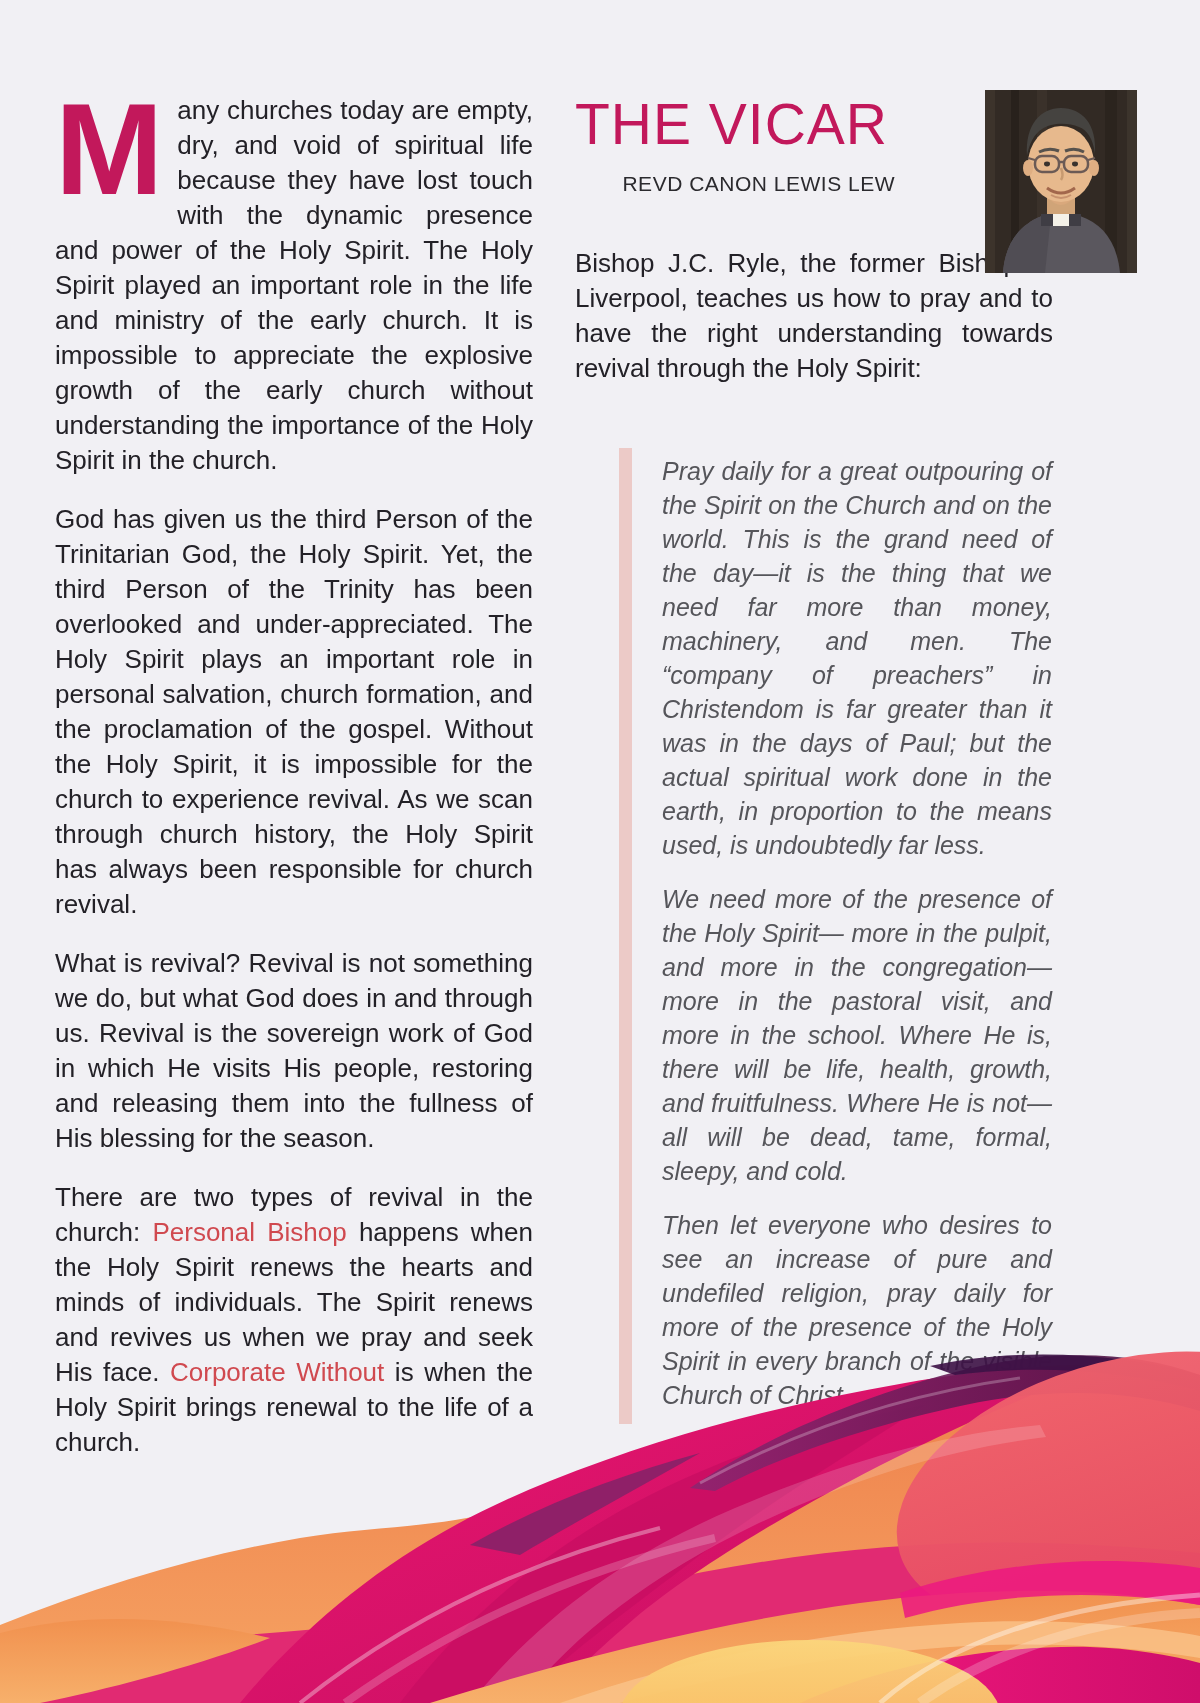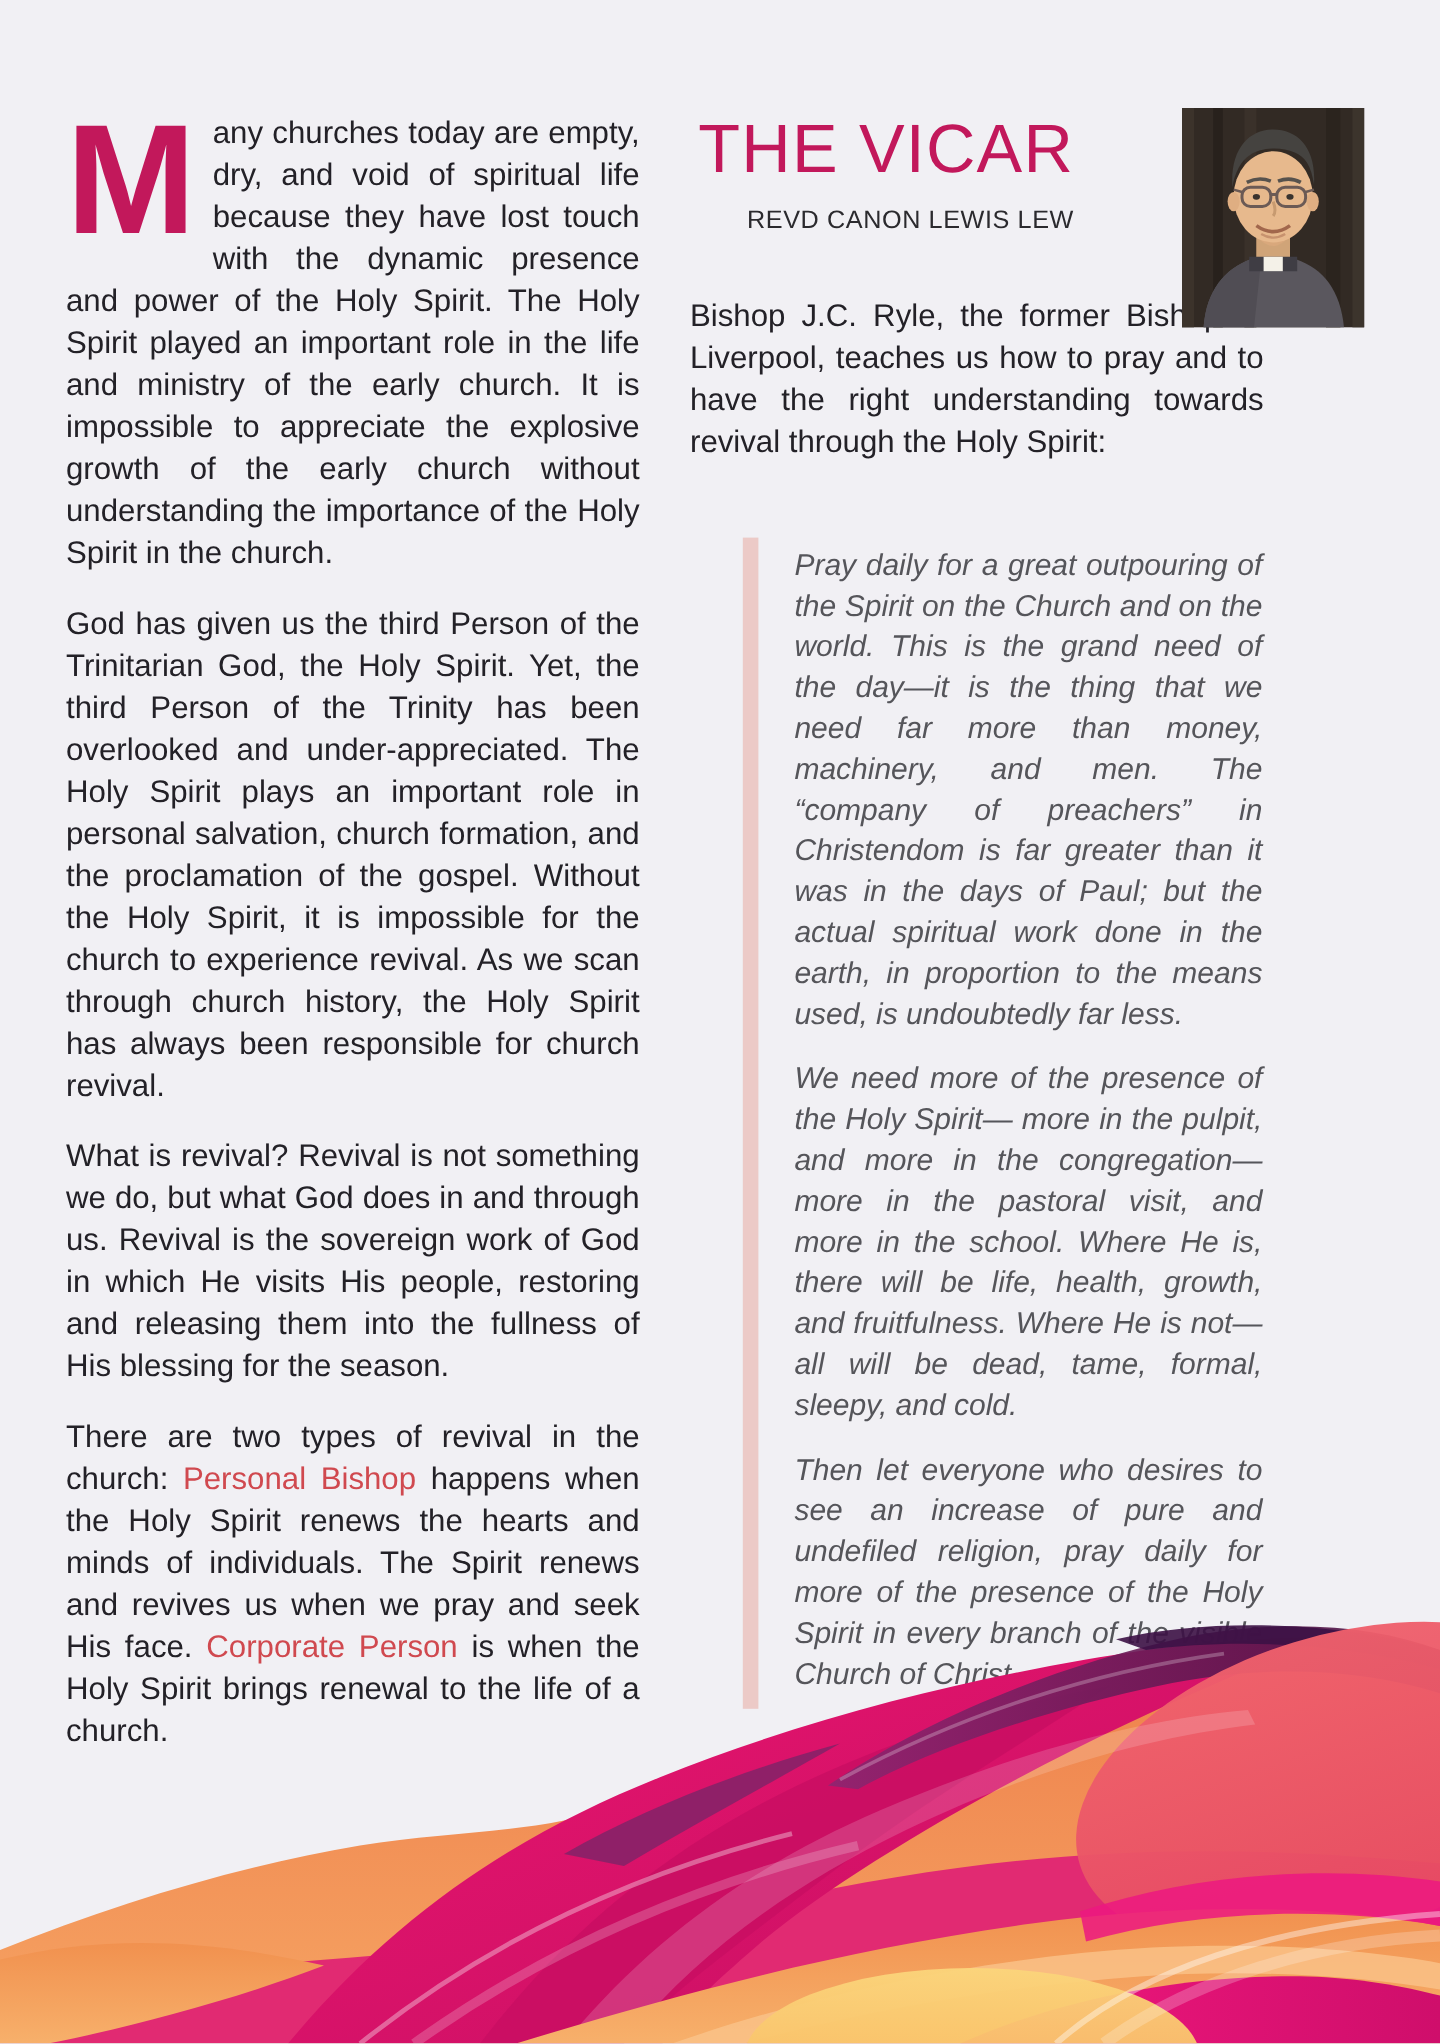--- a/index.html
+++ b/index.html
@@ -13,21 +13,21 @@
   .col-left { position:absolute; left:55px; top:93px; width:478px; }
   .col-left p { font-size:26px; line-height:35px; text-align:justify; margin-bottom:24px; color:#232127; }
   .dropcap {
     float:left; font-size:130px; line-height:100px; font-weight:600;
     color:var(--accent-magenta,#c2185b); margin:6px 14px 0 0;
   }
   .accent { color:var(--accent-red,#d0494f); }
   .lead-italic { }
   
   .col-right { position:absolute; left:575px; top:92px; width:478px; }
-  .titles { width:320px; text-align:right; }
+  .titles { width:320px; }
   .title-line { font-size:57px; line-height:64px; letter-spacing:1px; color:var(--accent-magenta,#c2185b); white-space:nowrap; }
   .byline { width:320px; margin-top:16px; font-size:21px; letter-spacing:.5px; color:#2b2a2e; text-align:right; }
   .photo { position:absolute; left:410px; top:-2px; width:152px; height:183px; }
   .photo svg { display:block; width:100%; height:100%; }
   .intro { margin-top:50px; font-size:26px; line-height:35px; text-align:justify; color:#232127; }
   blockquote.quote {
     margin:62px 0 0 44px; width:433px;
     border-left:13px solid var(--quote-bar,#eccac7);
     padding:6px 0 12px 30px;
   }
@@ -38,21 +38,21 @@
 </style>
 </head>
 <body>
 
 <div class="page">
 
   <div class="col-left">
     <p><span class="dropcap">M</span><span>any churches today are empty, dry, and void of spiritual life because they have lost touch with the dynamic presence and power of the Holy Spirit. The Holy Spirit played an important role in the life and ministry of the early church. It is impossible to appreciate the explosive growth of the early church without understanding the importance of the Holy Spirit in the church.</span></p>
     <p>God has given us the third Person of the Trinitarian God, the Holy Spirit. Yet, the third Person of the Trinity has been overlooked and under-appreciated. The Holy Spirit plays an important role in personal salvation, church formation, and the proclamation of the gospel. Without the Holy Spirit, it is impossible for the church to experience revival. As we scan through church history, the Holy Spirit has always been responsible for church revival.</p>
     <p><span class="lead-italic">What is revival?</span><span> Revival is not something we do, but what God does in and through us. Revival is the sovereign work of God in which He visits His people, restoring and releasing them into the fullness of His blessing for the season.</span></p>
-    <p><span>There are two types of revival in the church: </span><span class="accent">Personal Bishop</span><span> happens when the Holy Spirit renews the hearts and minds of individuals. The Spirit renews and revives us when we pray and seek His face. </span><span class="accent">Corporate Person</span><span> is when the Holy Spirit brings renewal to the life of a church.</span></p>
+    <p><span>There are two types of revival in the church: </span><span class="accent">Personal Bishop</span><span> happens when the Holy Spirit renews the hearts and minds of individuals. The Spirit renews and revives us when we pray and seek His face. </span><span class="accent">Corporate Without</span><span> is when the Holy Spirit brings renewal to the life of a church.</span></p>
   </div>
 
   <div class="col-right">
     <div class="titles">
       <div class="title-line">THE VICAR</div>
     </div>
     <div class="byline">REVD CANON LEWIS LEW</div>
 
     <div class="photo">
       <svg viewBox="0 0 152 183" preserveAspectRatio="none">

